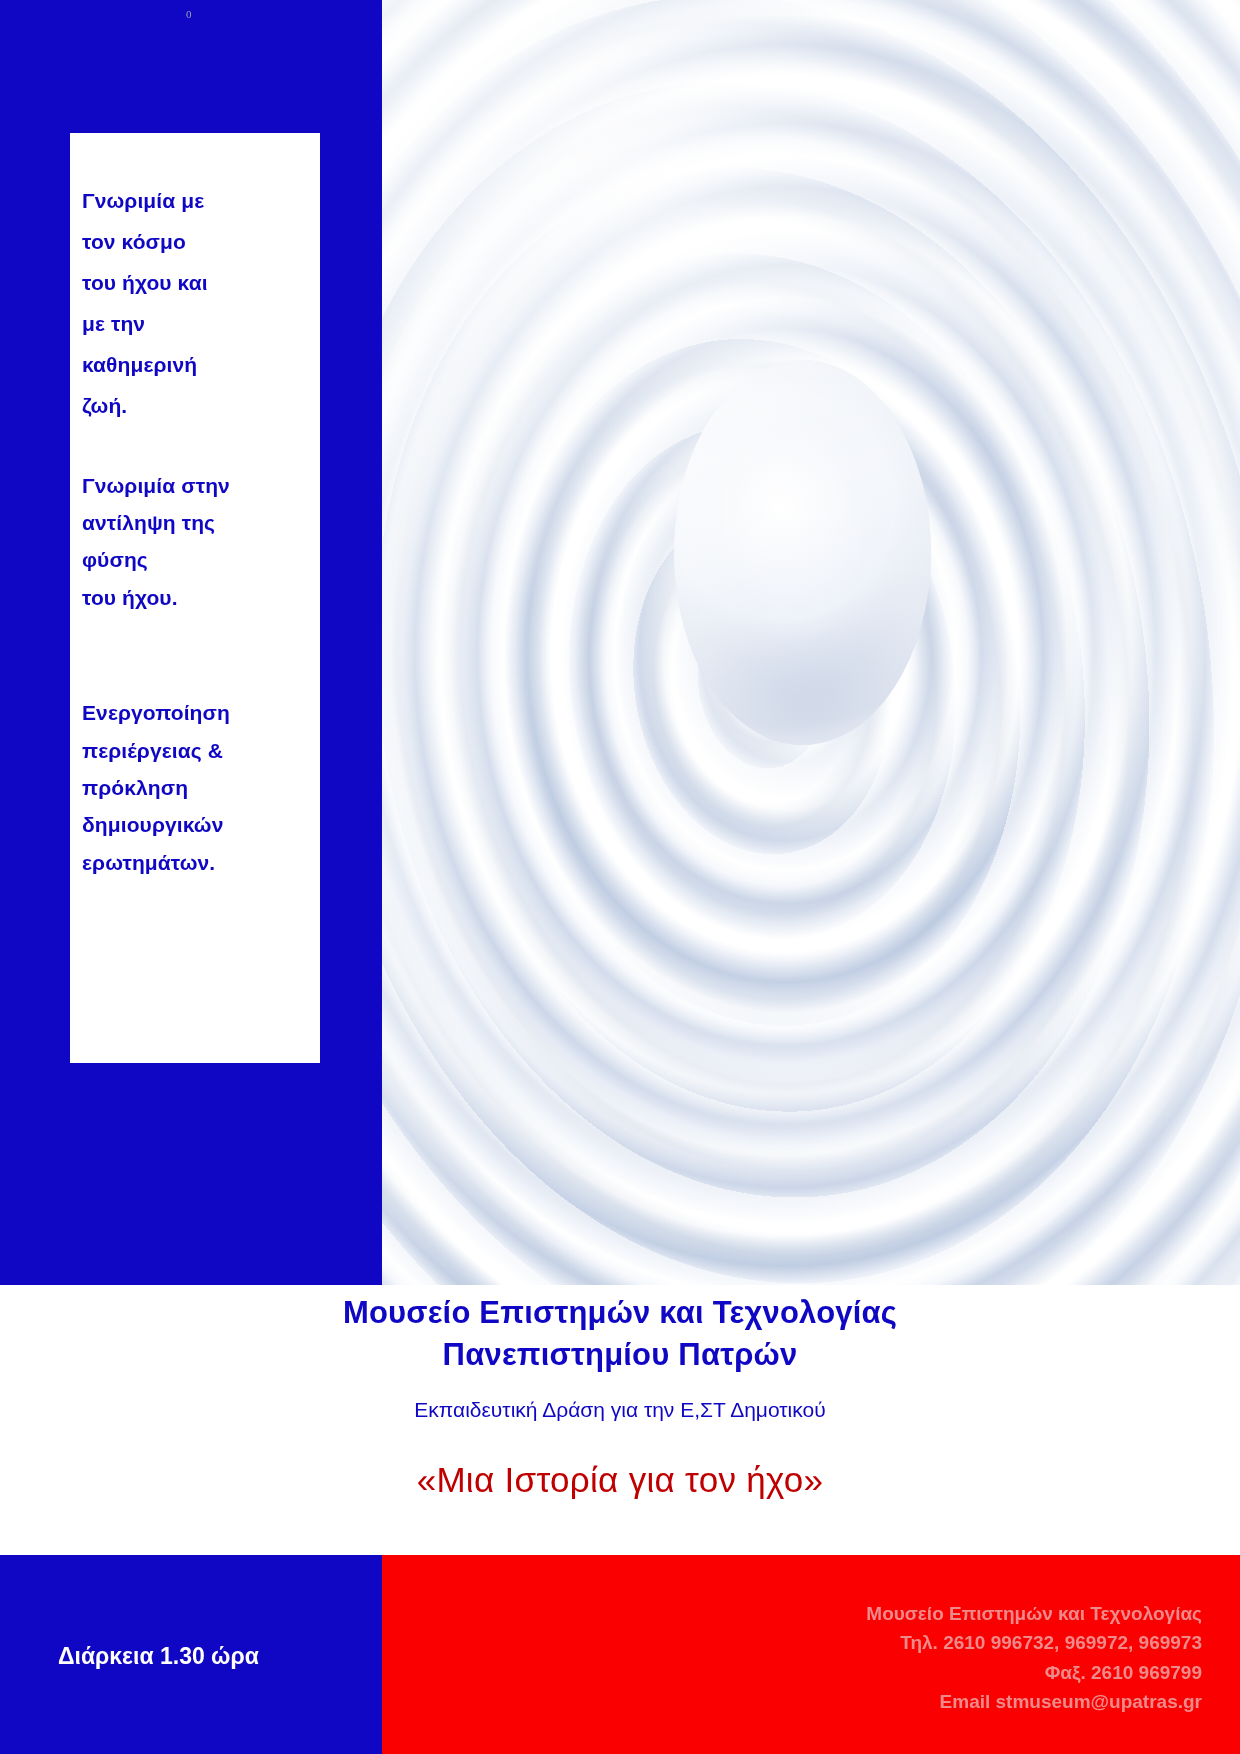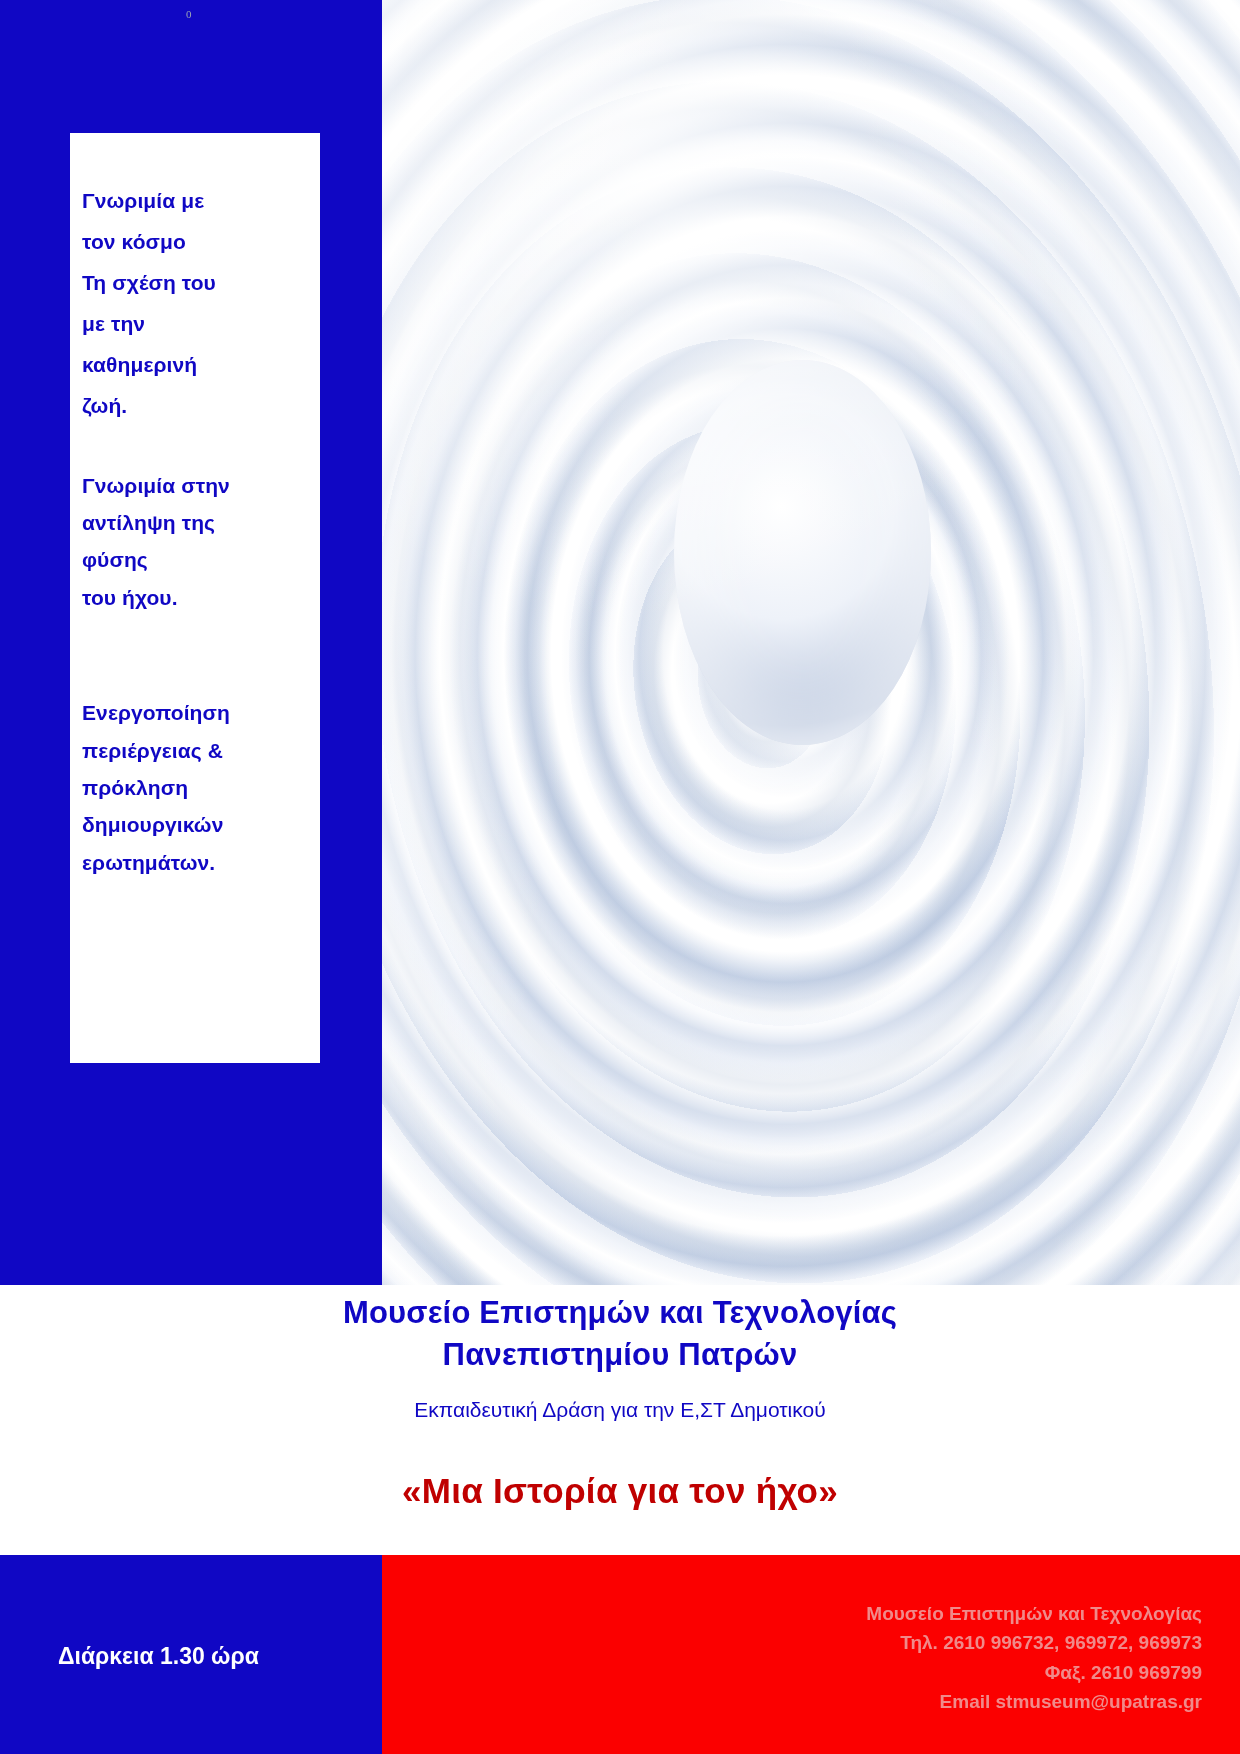--- a/index.html
+++ b/index.html
@@ -145,23 +145,23 @@
   .subtitle {
     color: #1007c4;
     font-size: 21px;
     margin: 0;
     padding-top: 22px;
     font-weight: 400;
     text-align: center;
   }
   .headline {
     color: #c00000;
-    font-weight: bold;
+    font-weight: normal;
     font-size: 35px;
-    margin: 15px;
+    margin: 4px;
     padding-top: 34px;
     letter-spacing: 0.3px;
   }
 
   
   .bottom-area {
     position: absolute;
     left: 0;
     top: 1555px;
     width: 1240px;
@@ -214,21 +214,21 @@
     <div class="ripple">
       <div class="ripple-center"></div>
     </div>
 
     <span class="tiny-mark">0</span>
 
     <div class="text-box">
       <div class="tb-block-1">
         <p>Γνωριμία με</p>
         <p>τον κόσμο</p>
-        <p>Τη σχέση του</p>
+        <p>του ήχου και</p>
         <p>με την</p>
         <p>καθημερινή</p>
         <p>ζωή.</p>
       </div>
       <div class="tb-gap-1"></div>
       <div class="tb-block-2">
         <p>Γνωριμία στην</p>
         <p>αντίληψη  της</p>
         <p>φύσης</p>
         <p>του ήχου.</p>

